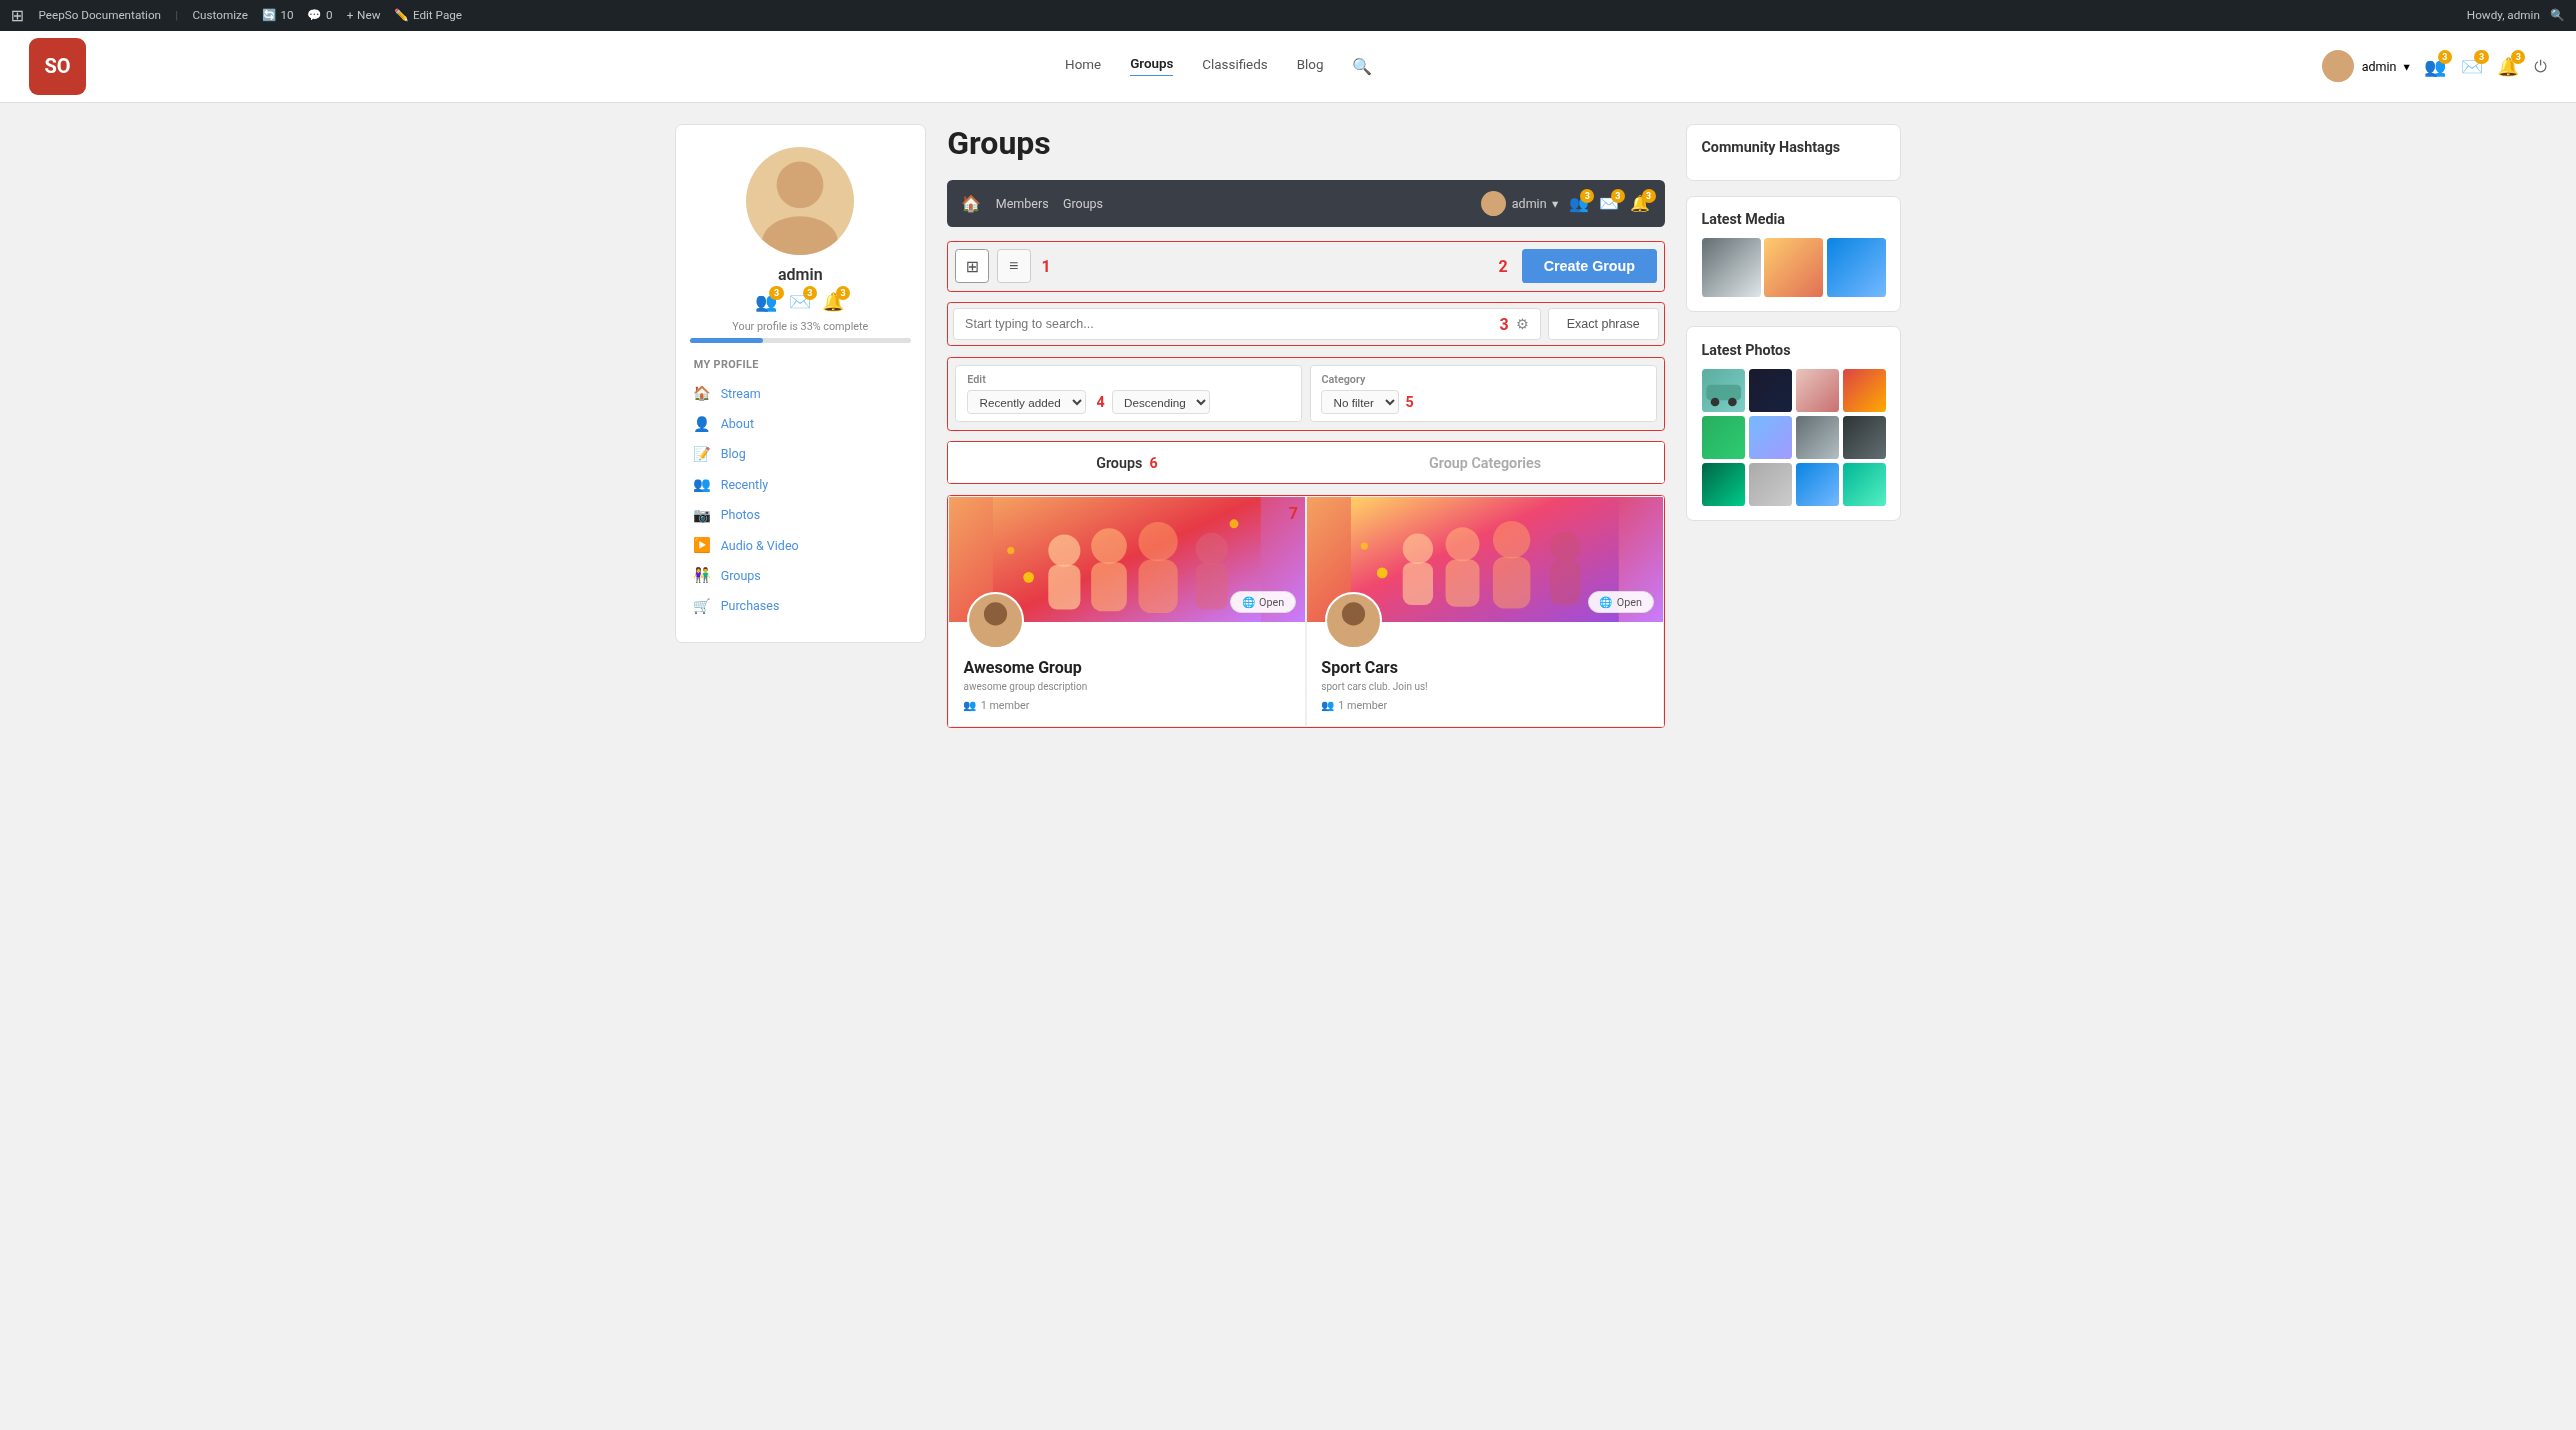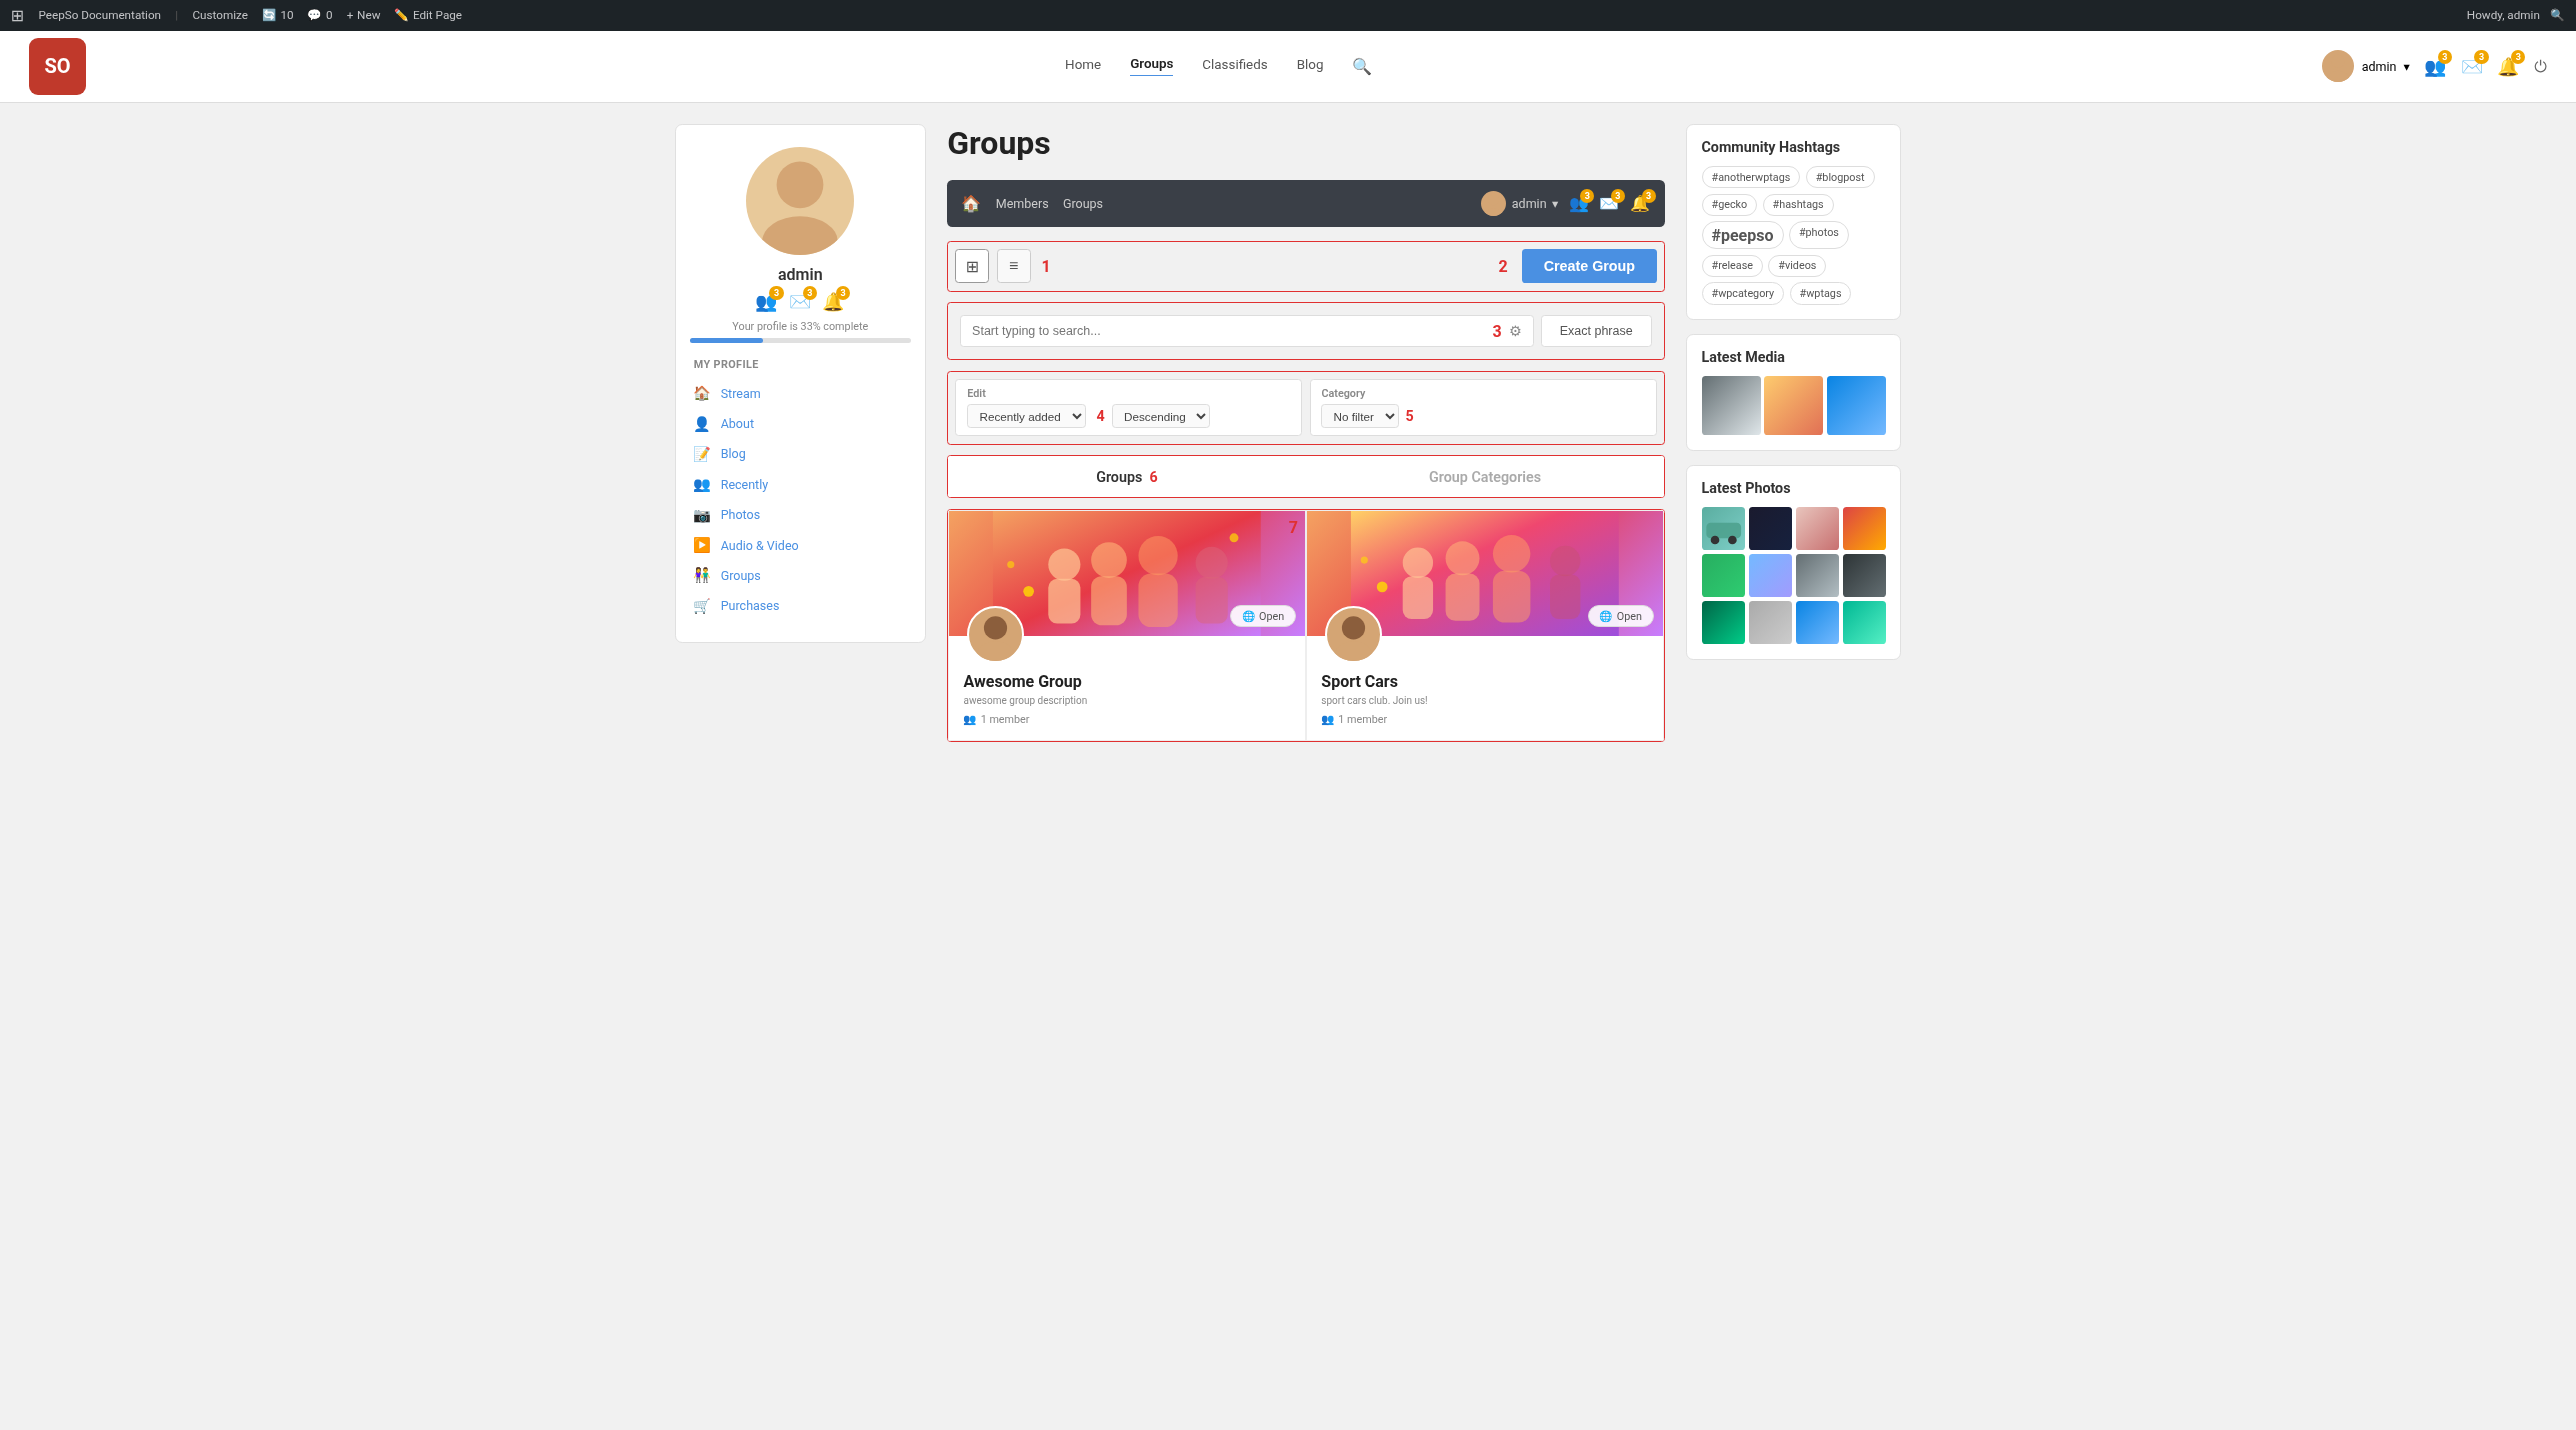--- a/index.html
+++ b/index.html
@@ -287,21 +287,21 @@
       cursor: pointer;
     }
 
     
     .search-row {
       display: flex;
       gap: 7.2px;
       margin-bottom: 10.8px;
       border: 1.8px solid #e03030;
       border-radius: 3.6px;
-      padding: 12px;
+      padding: 5px;
     }
     .search-input-wrap {
       flex: 1;
       display: flex;
       align-items: center;
       gap: 7.2px;
       padding: 5.4px 10.8px;
       background: #fff;
       border: 0.9px solid #ddd;
       border-radius: 3.6px;
@@ -813,32 +813,20 @@
         </div>
       </div>
 
     </div>
   </main>
 
   <aside class="right-sidebar">
 
     <div class="widget-card">
       <div class="widget-title">Community Hashtags</div>
-      <div class="hashtags">
-        <span class="hashtag">#anotherwptags</span>
-        <span class="hashtag">#blogpost</span>
-        <span class="hashtag">#gecko</span>
-        <span class="hashtag">#hashtags</span>
-        <span class="hashtag large">#peepso</span>
-        <span class="hashtag">#photos</span>
-        <span class="hashtag">#release</span>
-        <span class="hashtag">#videos</span>
-        <span class="hashtag">#wpcategory</span>
-        <span class="hashtag">#wptags</span>
-      </div>
     </div>
 
     <div class="widget-card">
       <div class="widget-title">Latest Media</div>
       <div class="media-grid">
         <div class="photo-thumb" style="background:linear-gradient(135deg,#636e72,#dfe6e9); aspect-ratio:1;"></div>
         <div class="photo-thumb" style="background:linear-gradient(135deg,#fdcb6e,#e17055); aspect-ratio:1;"></div>
         <div class="photo-thumb" style="background:linear-gradient(135deg,#0984e3,#74b9ff); aspect-ratio:1;"></div>
       </div>
     </div>

